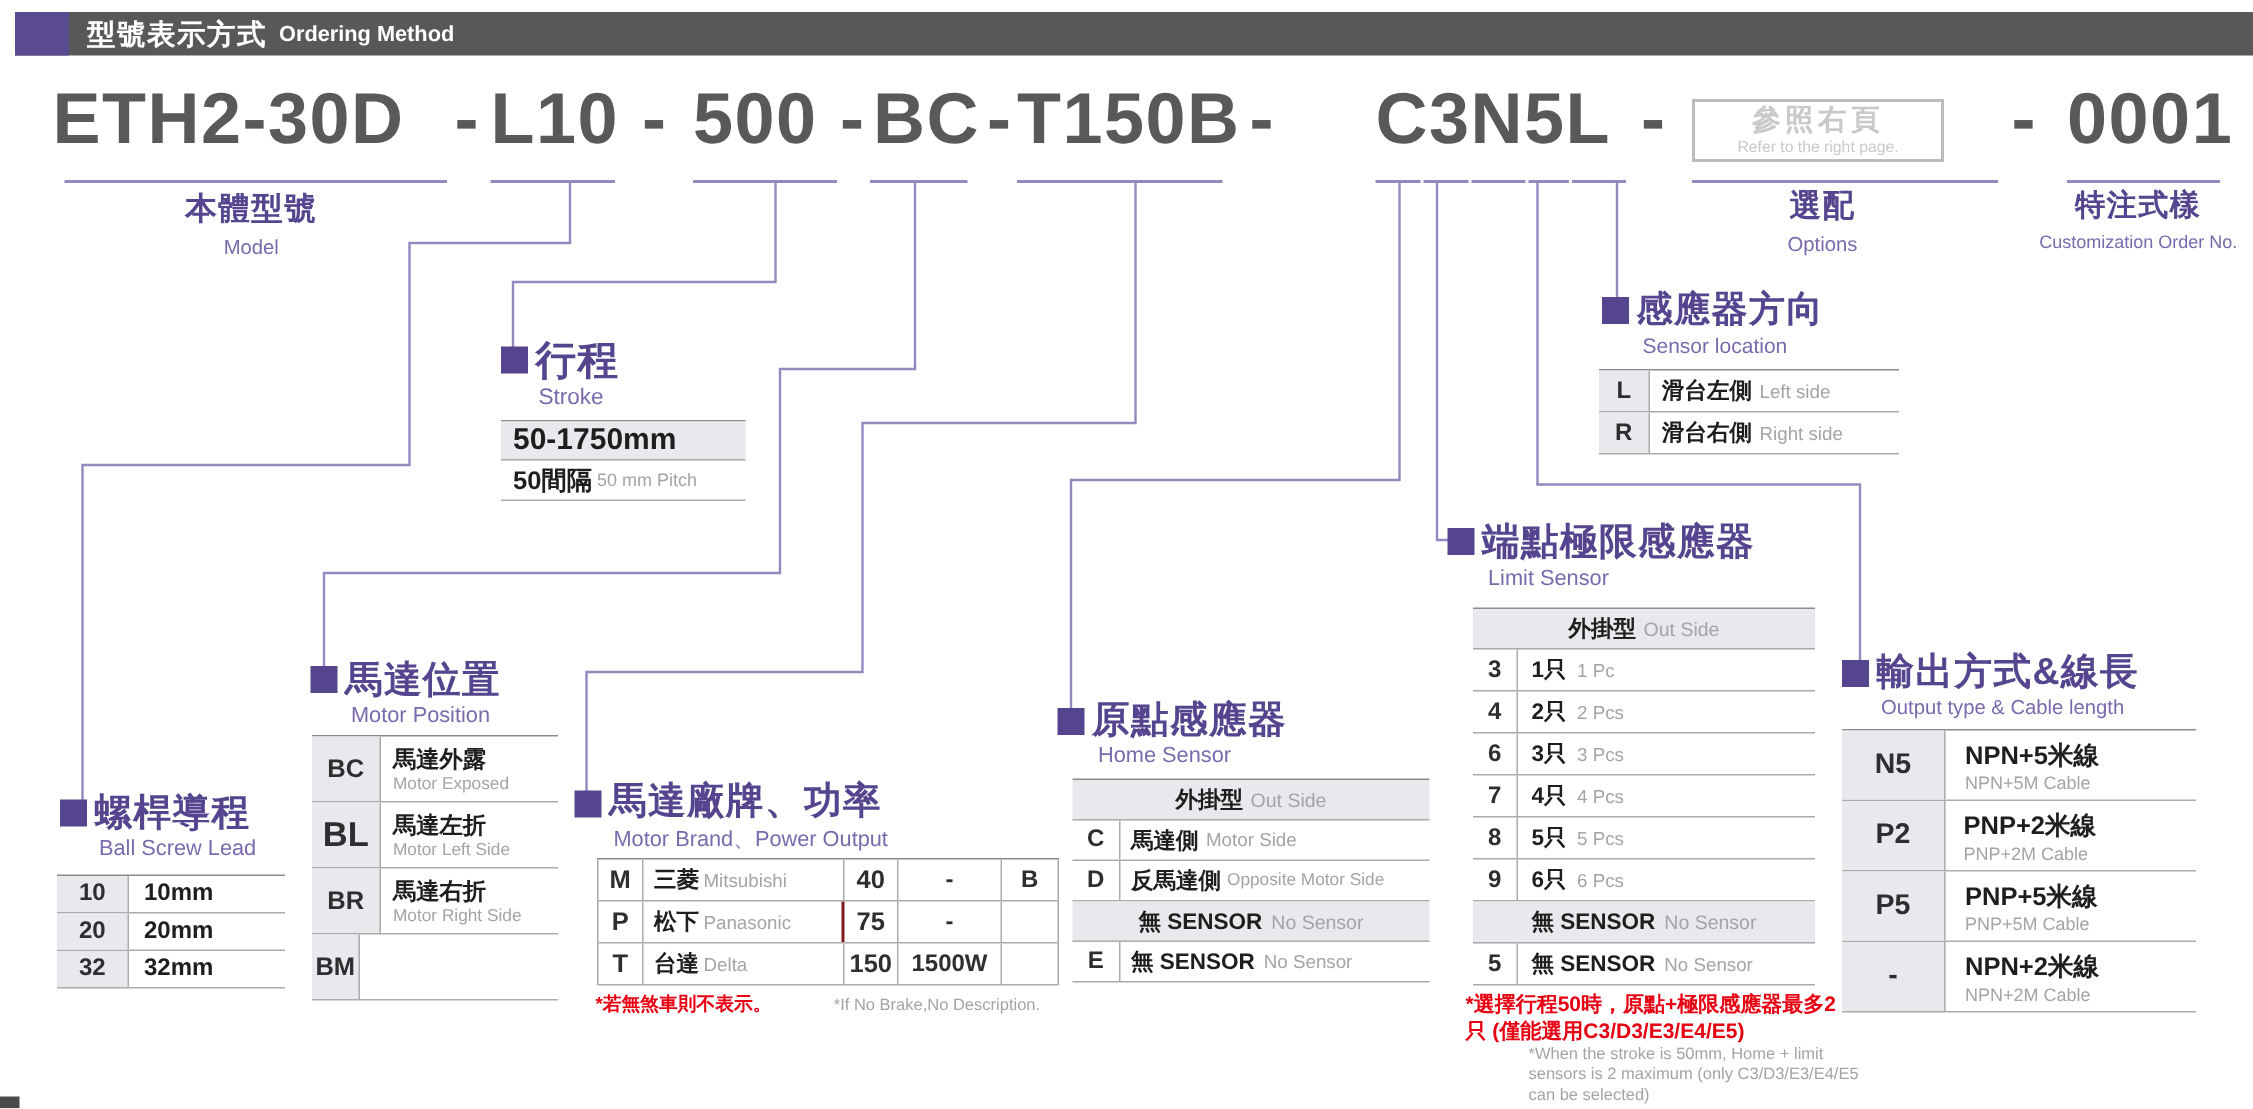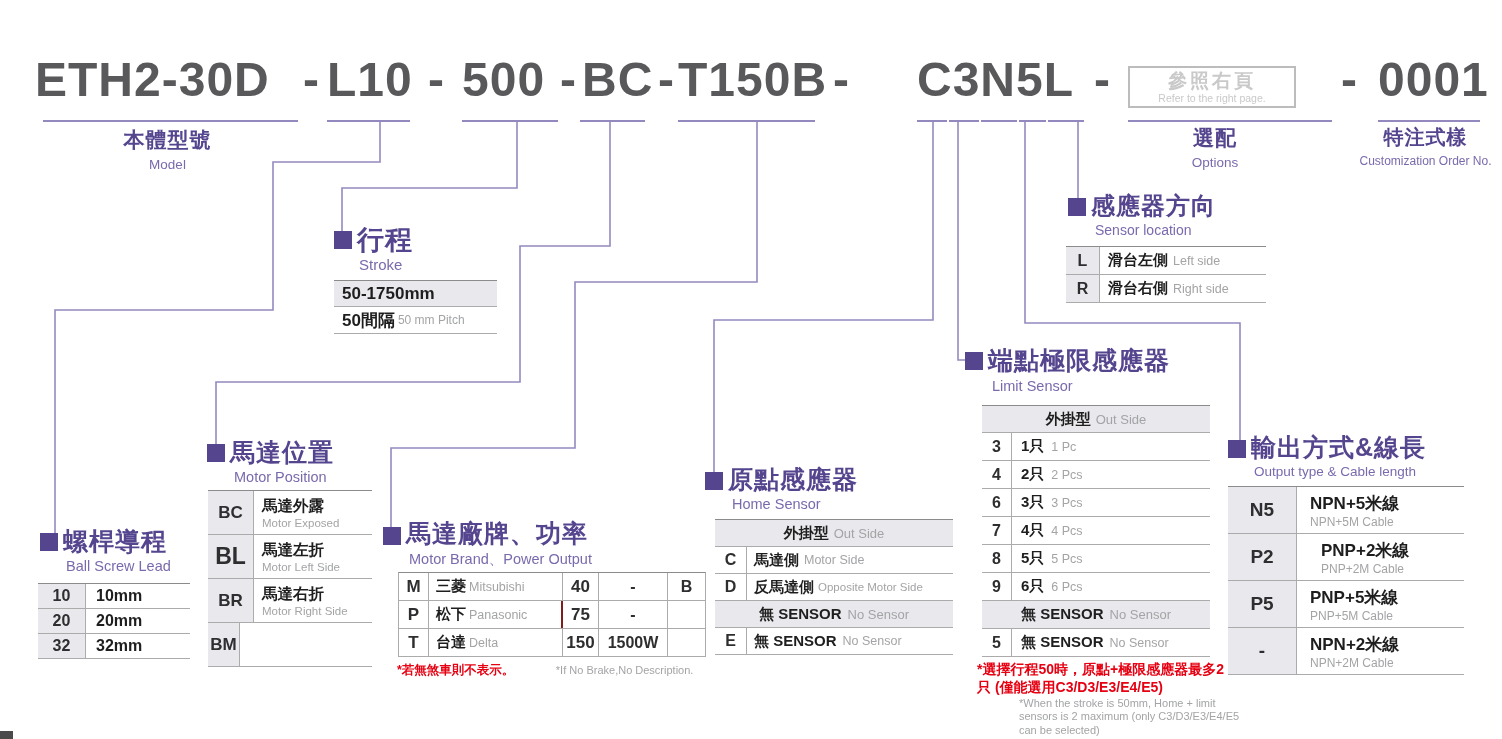--- a/index.html
+++ b/index.html
@@ -53,20 +53,25 @@
     <polyline points="380,122 380,162 273,162 273,310 55,310 55,536" fill="none" stroke="#9489bf" stroke-width="1.6"></polyline>
     <polyline points="517,122 517,188 342,188 342,240" fill="none" stroke="#9489bf" stroke-width="1.6"></polyline>
     <polyline points="610,122 610,246 520,246 520,382 216,382 216,450" fill="none" stroke="#9489bf" stroke-width="1.6"></polyline>
     <polyline points="757,122 757,282 575,282 575,448 391,448 391,530" fill="none" stroke="#9489bf" stroke-width="1.6"></polyline>
     <polyline points="933,122 933,320 714,320 714,476" fill="none" stroke="#9489bf" stroke-width="1.6"></polyline>
     <polyline points="958,122 958,360 970,360" fill="none" stroke="#9489bf" stroke-width="1.6"></polyline>
     <polyline points="1025,122 1025,323 1240,323 1240,446" fill="none" stroke="#9489bf" stroke-width="1.6"></polyline>
     <polyline points="1078,122 1078,203" fill="none" stroke="#9489bf" stroke-width="1.6"></polyline>
   </svg>
 
+  <div class="titlebar">
+    <div class="sq"></div>
+    <div class="zh">型號表示方式</div>
+    <div class="en">Ordering Method</div>
+  </div>
 
   <div class="seg" style="left:35px;">ETH2-30D</div>
   <div class="seg" style="left:303px;">-</div>
   <div class="seg" style="left:327px;">L10</div>
   <div class="seg" style="left:428px;">-</div>
   <div class="seg" style="left:462px;">500</div>
   <div class="seg" style="left:560px;">-</div>
   <div class="seg" style="left:582px;">BC</div>
   <div class="seg" style="left:658px;">-</div>
   <div class="seg" style="left:678px;">T150B</div>
@@ -104,21 +109,21 @@
   <div class="seglab" style="left:1318px;top:126px;width:215px;">
     <div class="zh" style="font-size:20px;">特注式樣</div>
     <div class="en" style="font-size:12px;">Customization Order No.</div>
   </div>
 
   <div class="bullet" style="left:334px;top:231px;"></div>
   <div class="zh-head" style="left:357px;top:222px;font-size:27px;">行程</div>
   <div class="en-head" style="left:359px;top:256px;font-size:15px;">Stroke</div>
   <div class="tbl" style="left:334px;top:280px;width:163px;">
     <div class="tr shade" style="height:26px;align-items:center;">
-      <span class="zht" style="font-size:17px;padding-left:8px;">50-1750mm</span>
+      <span class="zht" style="font-size:20px;padding-left:8px;">50-1750mm</span>
     </div>
     <div class="tr" style="height:27px;align-items:center;">
       <span class="zht" style="font-size:17px;padding-left:8px;">50間隔</span>
       <span class="eng" style="font-size:12px;margin-left:3px;">50 mm Pitch</span>
     </div>
   </div>
 
   <div class="bullet" style="left:40px;top:533px;"></div>
   <div class="zh-head" style="left:63px;top:525px;font-size:25px;">螺桿導程</div>
   <div class="en-head" style="left:66px;top:558px;font-size:14.5px;">Ball Screw Lead</div>
@@ -339,21 +344,21 @@
   <div class="tbl" style="left:1228px;top:486px;width:236px;">
     <div class="tr" style="height:47px;">
       <div class="code shade" style="width:69px;font-size:19px;">N5</div>
       <div class="desc stack" style="padding-left:13px;">
         <span class="zht" style="font-size:17px;">NPN+5米線</span>
         <span class="eng" style="font-size:12px;">NPN+5M Cable</span>
       </div>
     </div>
     <div class="tr" style="height:47px;">
       <div class="code shade" style="width:69px;font-size:19px;">P2</div>
-      <div class="desc stack" style="padding-left:24px;">
+      <div class="desc stack" style="padding-left:12px;">
         <span class="zht" style="font-size:17px;">PNP+2米線</span>
         <span class="eng" style="font-size:12px;">PNP+2M Cable</span>
       </div>
     </div>
     <div class="tr" style="height:47px;">
       <div class="code shade" style="width:69px;font-size:19px;">P5</div>
       <div class="desc stack" style="padding-left:13px;">
         <span class="zht" style="font-size:17px;">PNP+5米線</span>
         <span class="eng" style="font-size:12px;">PNP+5M Cable</span>
       </div>

